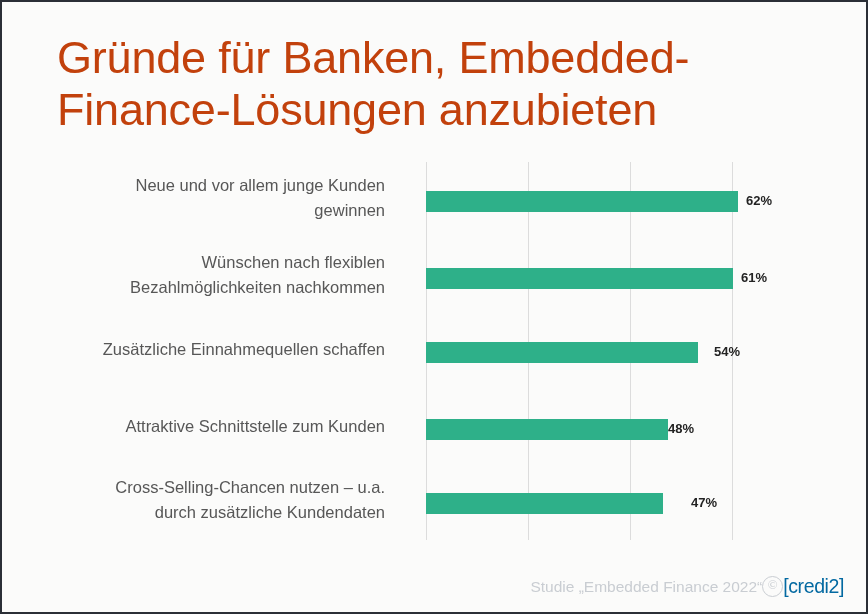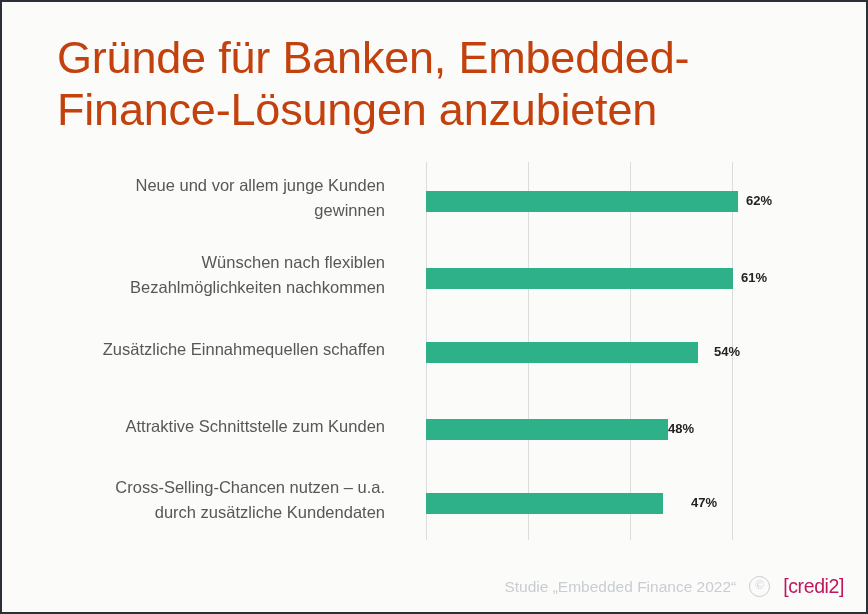--- a/index.html
+++ b/index.html
@@ -91,41 +91,41 @@
     color: #232323;
     white-space: nowrap;
   }
   
   #footer {
     position: absolute;
     right: 22px;
     bottom: 14px;
     display: flex;
     align-items: center;
-    gap: 13px;
+    gap: 0;
   }
   #footer-source {
     font-size: 15.5px;
     color: #c9cdd2;
     white-space: nowrap;
   }
   #copyright-icon {
     width: 19px;
     height: 19px;
     border: 1.6px solid #c9cdd2;
     border-radius: 50%;
     color: #c9cdd2;
     font-size: 13px;
     line-height: 16px;
     text-align: center;
     font-family: "Liberation Serif", serif;
   }
   #brand-logo {
     font-size: 19.5px;
-    color: #be185d;
+    color: #0369a1;
     letter-spacing: -0.4px;
     white-space: nowrap;
   }
 </style>
 </head>
 <body>
 
 <div id="slide">
 
   <div id="chart-title">Gründe für Banken, Embedded-

